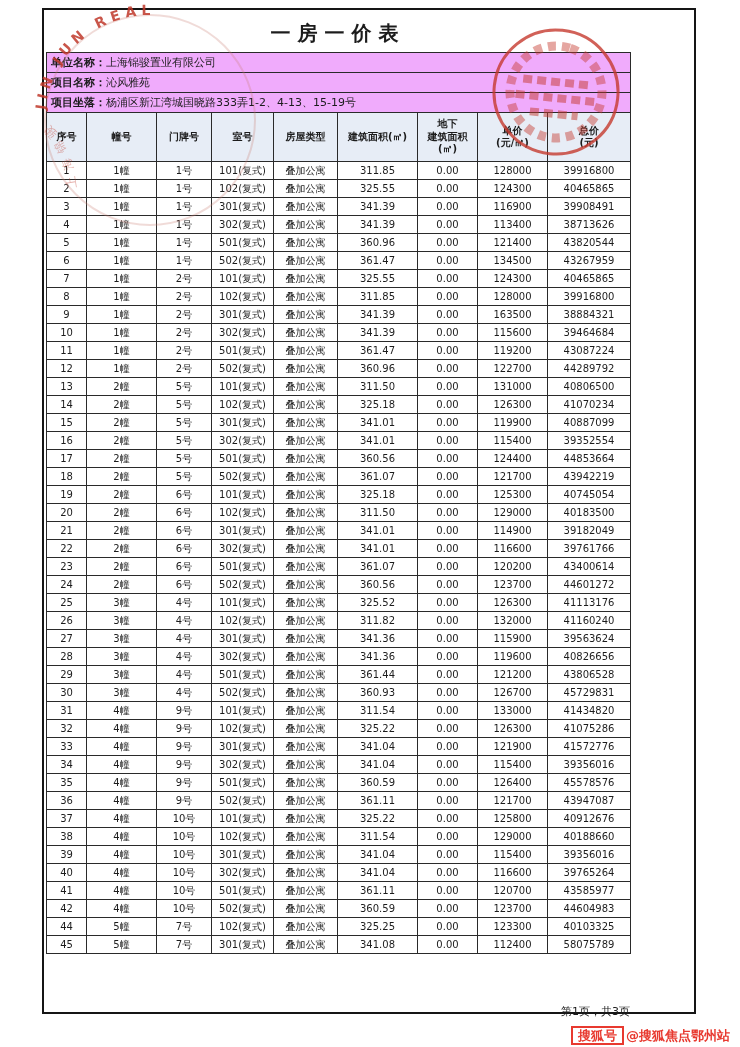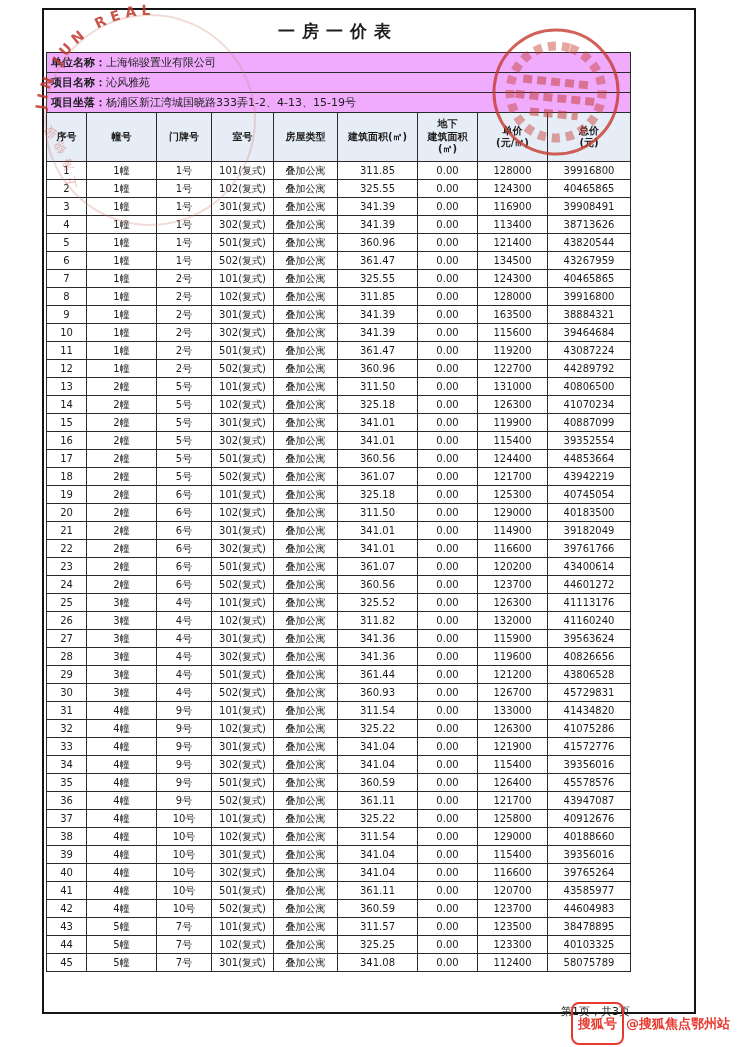--- a/index.html
+++ b/index.html
@@ -6,21 +6,21 @@
   .page{
     position:relative;width:740px;height:1047px;background:#ffffff;
     font-family:"DejaVu Sans","Liberation Sans",sans-serif;color:#1c1c1c;overflow:hidden;
   }
   .frame{
     position:absolute;left:42px;top:8px;width:654px;height:1006px;
     border:2px solid #151515;box-sizing:border-box;background:#ffffff;
   }
   .doc-title{
     position:absolute;left:2px;top:10px;width:584px;text-align:center;
-    font-size:17px;font-weight:bold;letter-spacing:7px;
+    font-size:20px;font-weight:bold;letter-spacing:7px;
   }
   table.price{
     position:absolute;left:2px;top:42px;width:584px;
     border-collapse:collapse;table-layout:fixed;
     font-size:10px;
   }
   table.price td, table.price th{
     border:1px solid #2a2a2a;text-align:center;vertical-align:middle;
     padding:0 1px;overflow:hidden;
   }
@@ -36,22 +36,22 @@
   tbody.data tr td{height:17px;line-height:17px;white-space:nowrap;background:#ffffff;}
   .page-footer{
     position:absolute;left:2px;top:994px;width:584px;text-align:right;font-size:11px;
   }
   .stamp{position:absolute;pointer-events:none;}
   .sohu{
     position:absolute;right:10px;bottom:2px;color:#e8392f;font-size:13px;
     font-weight:bold;white-space:nowrap;
   }
   .sohu-pill{
-    display:inline-block;border:2px solid #e8392f;border-radius:8px;
-    padding:12px 5px;margin-right:2px;line-height:15px;
+    display:inline-block;border:2px solid #e8392f;border-radius:0;
+    padding:0 5px;margin-right:2px;line-height:15px;
   }
 </style>
 </head>
 <body>
 
 <div class="page">
   <div class="frame">
 
     <div class="doc-title">一房一价表</div>
 
@@ -556,31 +556,20 @@
             <td>4幢</td>
             <td>10号</td>
             <td>502(复式)</td>
             <td>叠加公寓</td>
             <td>360.59</td>
             <td>0.00</td>
             <td>123700</td>
             <td>44604983</td>
           </tr>
           <tr>
-            <td>43</td>
-            <td>5幢</td>
-            <td>7号</td>
-            <td>101(复式)</td>
-            <td>叠加公寓</td>
-            <td>311.57</td>
-            <td>0.00</td>
-            <td>123500</td>
-            <td>38478895</td>
-          </tr>
-          <tr>
             <td>44</td>
             <td>5幢</td>
             <td>7号</td>
             <td>102(复式)</td>
             <td>叠加公寓</td>
             <td>325.25</td>
             <td>0.00</td>
             <td>123300</td>
             <td>40103325</td>
           </tr>

